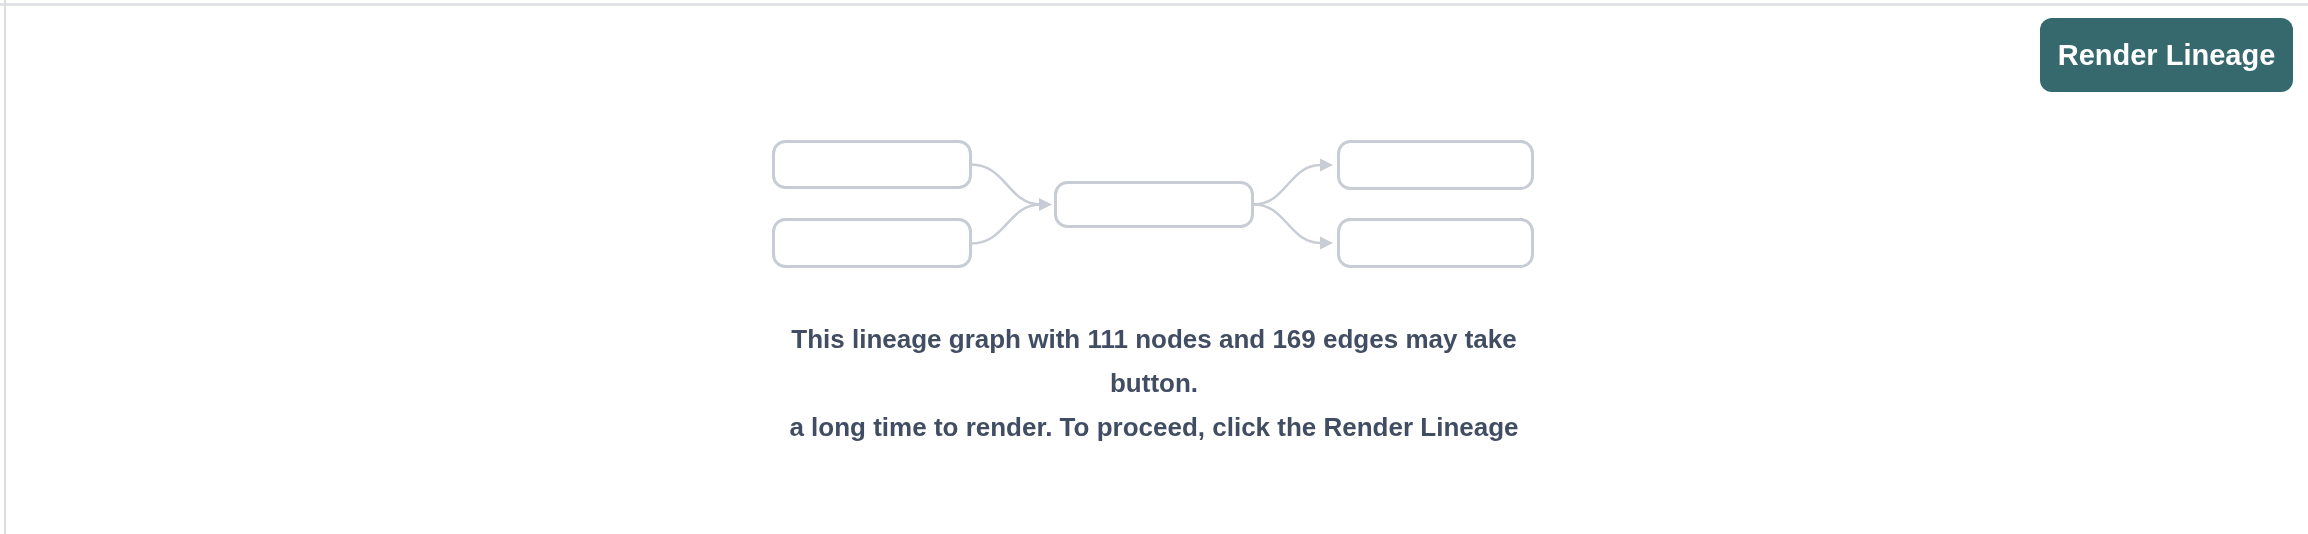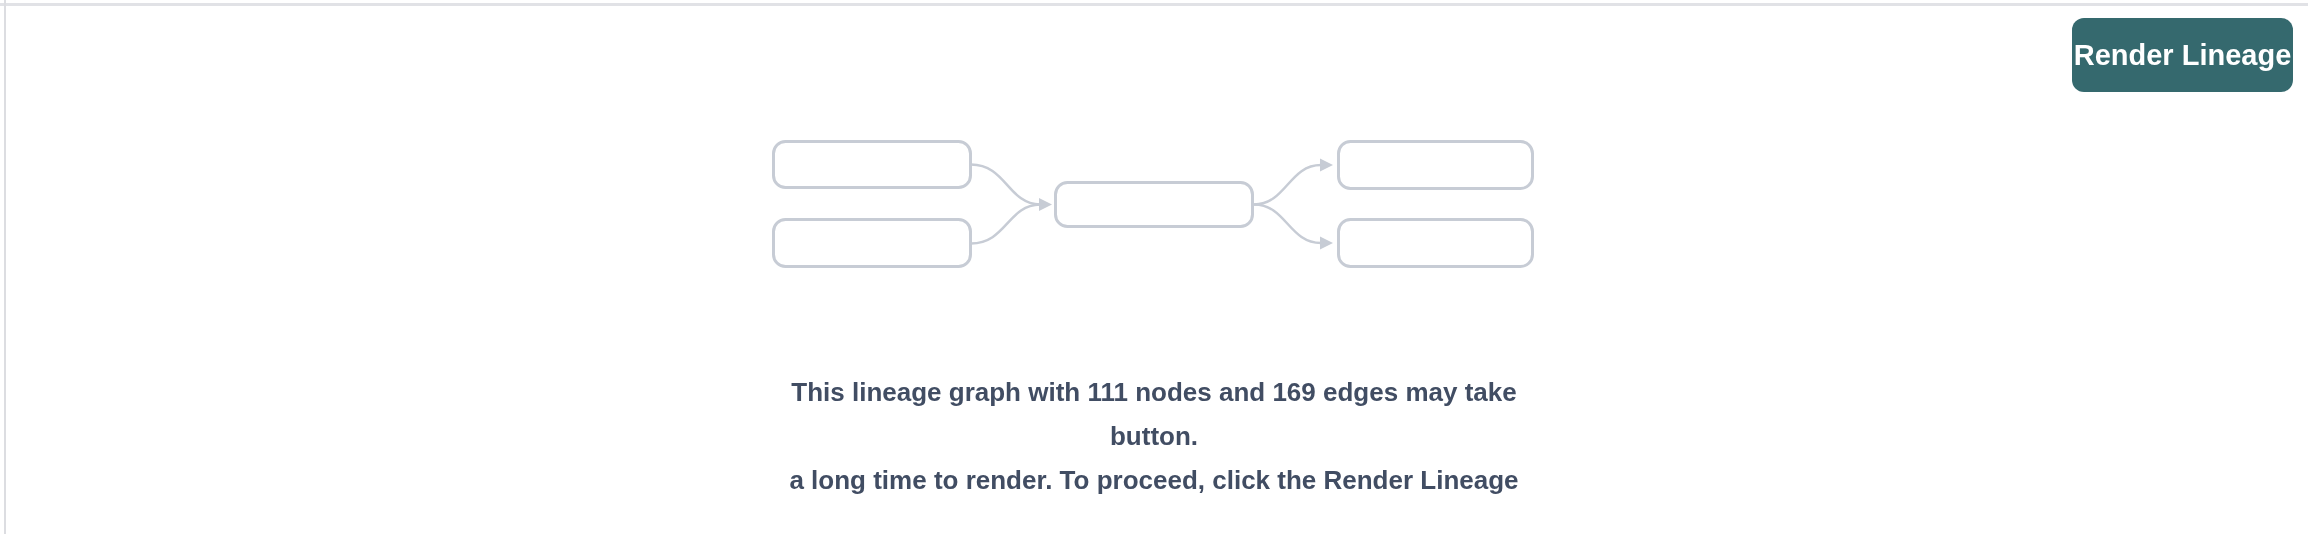--- a/index.html
+++ b/index.html
@@ -15,39 +15,39 @@
     width: 2308px; height: 3px;
     background: #e1e2e6;
   }
   .panel-left-border {
     position: absolute; top: 0; left: 4px;
     width: 2px; height: 534px;
     background: #dcdde1;
   }
   .render-btn {
     position: absolute; top: 18px; right: 15px;
-    width: 221px; height: 74px;
+    width: 253px; height: 74px;
     background: #35696e;
     border: none; border-radius: 12px;
     color: #ffffff;
     font-family: "Liberation Sans", sans-serif;
     font-size: 29px; font-weight: 700;
     display: flex; align-items: center; justify-content: center;
     cursor: pointer;
   }
   .empty-state {
     position: absolute;
     top: 130px; left: 1154px;
     transform: translateX(-50%);
     width: 800px;
     display: flex; flex-direction: column; align-items: center;
   }
   .lineage-illustration { display: block; }
   .warning-message {
-    margin-top: 93px;
+    margin-top: 40px;
     text-align: center;
     color: #414d63;
     font-size: 26px; font-weight: 700;
     line-height: 44px;
   }
 </style>
 </head>
 <body>
 
 <div class="panel-top-border"></div>

